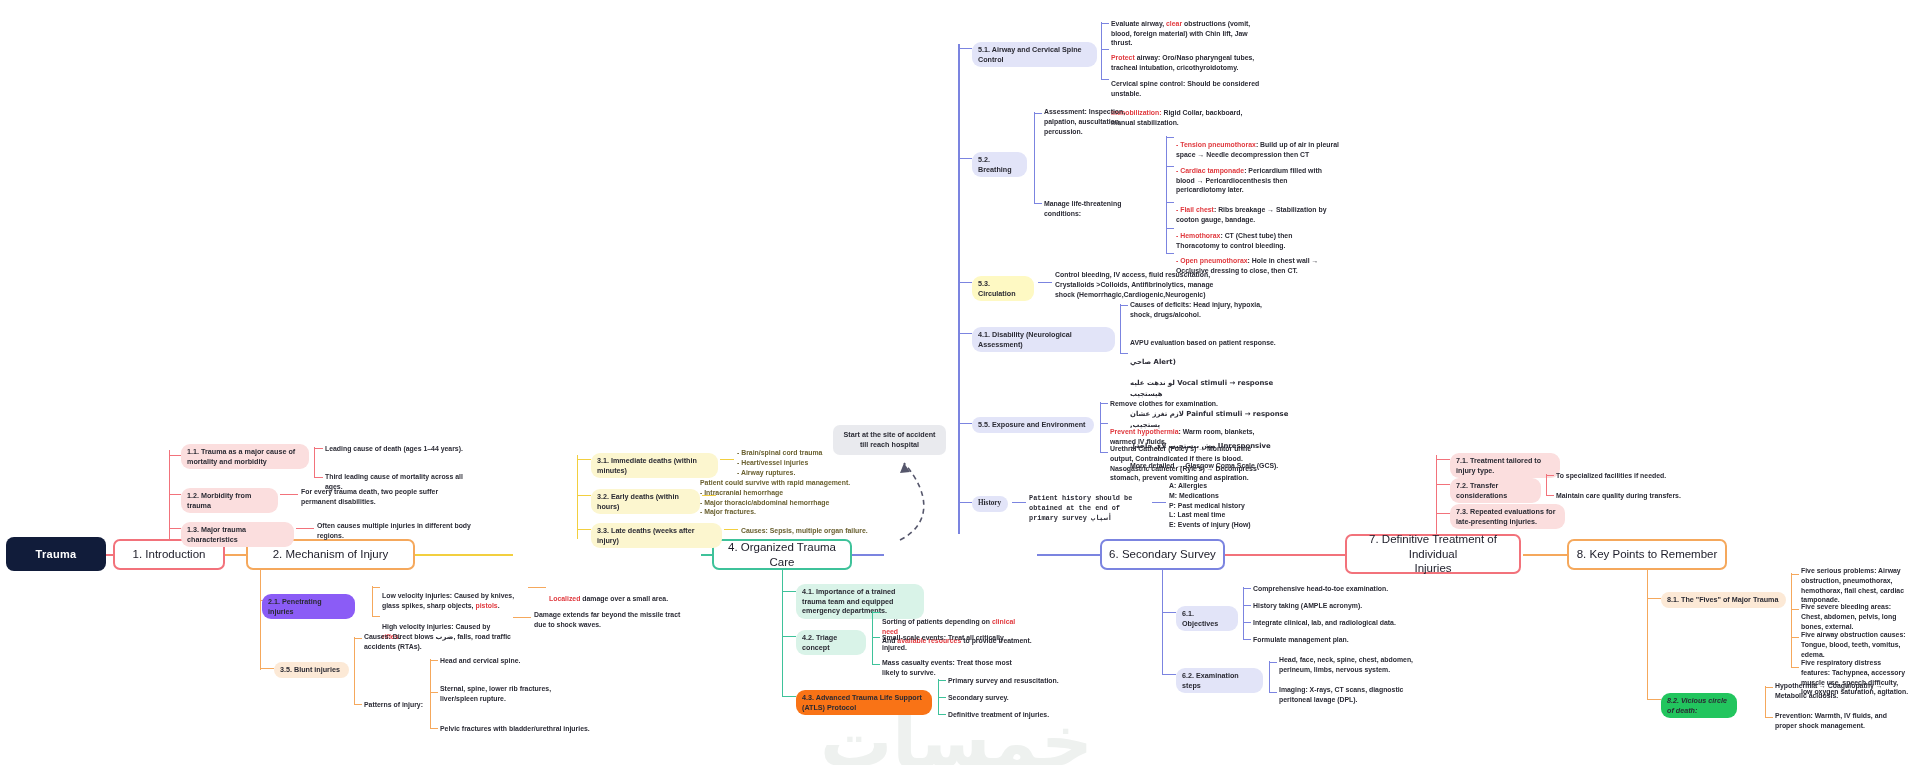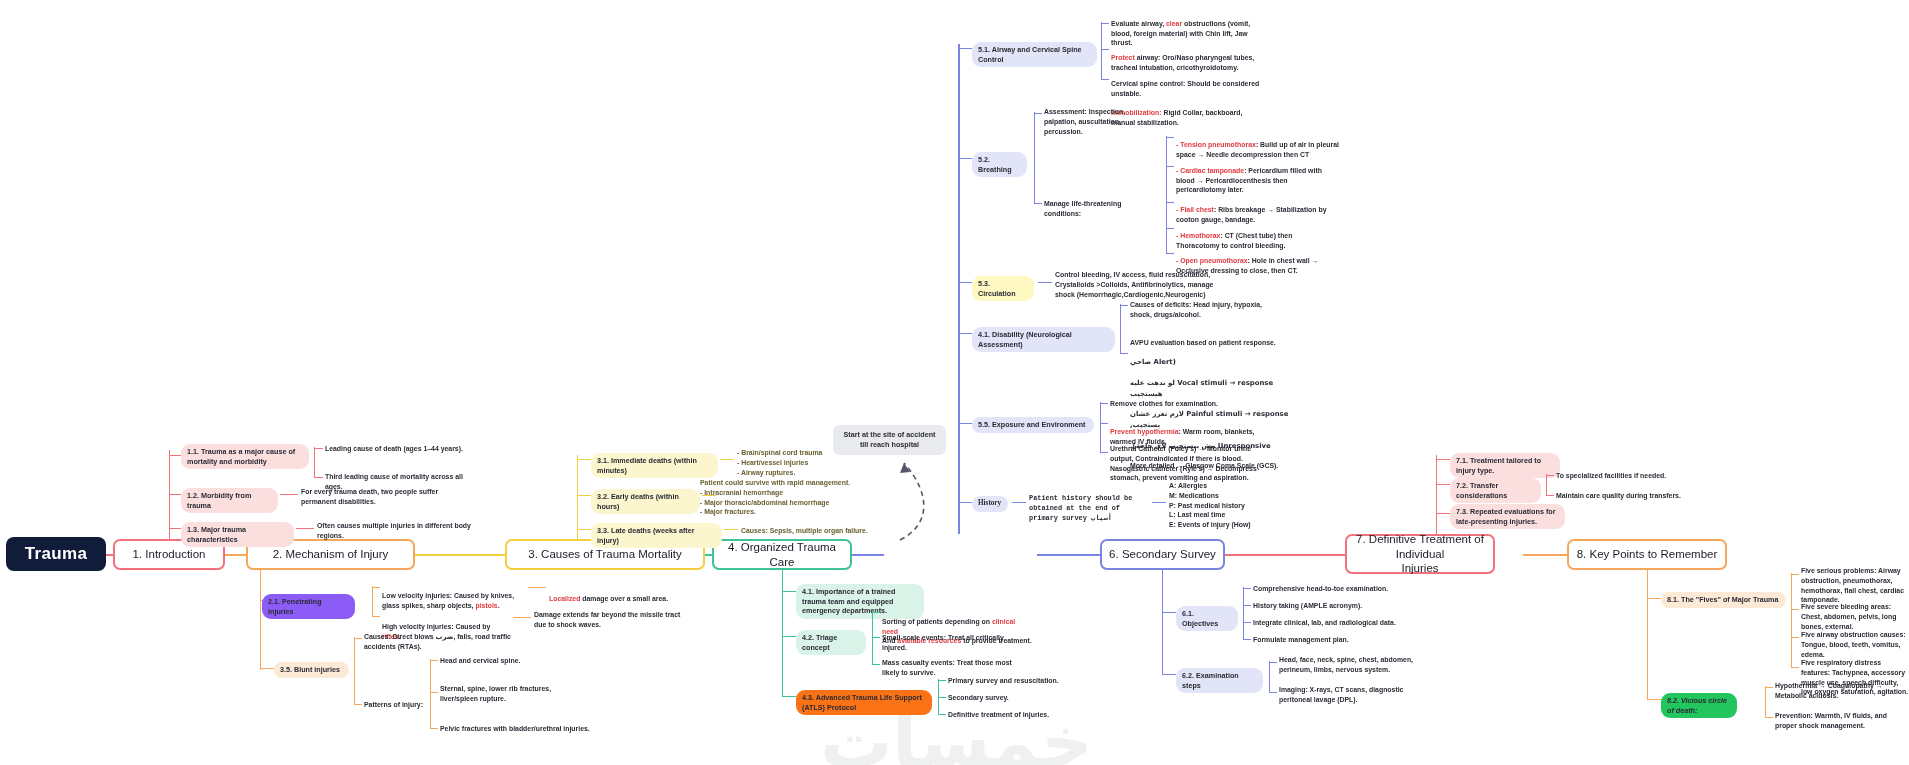--- a/index.html
+++ b/index.html
@@ -18,21 +18,21 @@
     font-size: 72px; font-weight: bold; color: #eef1ef;
     letter-spacing: 4px; user-select: none; white-space: nowrap;
     font-family: "DejaVu Sans", sans-serif;
   }
 
   
   .root-node {
     position: absolute; left: 6px; top: 537px;
     width: 100px; height: 34px;
     background: #111c3a; border-radius: 8px;
-    color: #ffffff; font-size: 17px; font-weight: bold;
+    color: #ffffff; font-size: 11px; font-weight: bold;
     display: flex; align-items: center; justify-content: center;
     letter-spacing: .3px;
   }
 
   
   .spine-node {
     position: absolute;
     background: #ffffff;
     border: 2px solid #888;
     border-radius: 7px;
@@ -102,24 +102,23 @@
   <div class="hline thick" style="left:224px; top:554px; width:40px; border-color:#f5a85c;"></div>
   <div class="hline thick" style="left:413px; top:554px; width:100px; border-color:#f2cf3f;"></div>
   <div class="hline thick" style="left:701px; top:554px; width:18px; border-color:#3ec29a;"></div>
   <div class="hline thick" style="left:844px; top:554px; width:40px; border-color:#7b84e0;"></div>
   <div class="hline thick" style="left:1037px; top:554px; width:70px; border-color:#7b84e0;"></div>
   <div class="hline thick" style="left:1222px; top:554px; width:130px; border-color:#f2727b;"></div>
   <div class="hline thick" style="left:1523px; top:554px; width:50px; border-color:#f5a85c;"></div>
 
   <div class="spine-node" style="left:113px; top:539px; width:112px; height:31px; border-color:#f2727b;">1.  Introduction</div>
   <div class="spine-node" style="left:246px; top:539px; width:169px; height:31px; border-color:#f5a85c;">2. Mechanism of Injury</div>
-  <div class="spine-node" style="left:505px; top:539px; width:200px; height:31px; border-color:#f2cf3f;">3. Causes of Trauma Mortality</div>
   <div class="spine-node" style="left:712px; top:539px; width:140px; height:31px; border-color:#3ec29a;">4. Organized Trauma Care</div>
   <div class="spine-node" style="left:1100px; top:539px; width:125px; height:31px; border-color:#7b84e0;">6. Secondary Survey</div>
-  <div class="spine-node" style="left:1345px; top:534px; width:150px; height:40px; border-color:#f2727b;">7. Definitive Treatment of Individual
+  <div class="spine-node" style="left:1345px; top:534px; width:176px; height:40px; border-color:#f2727b;">7. Definitive Treatment of Individual
 Injuries</div>
   <div class="spine-node" style="left:1567px; top:539px; width:160px; height:31px; border-color:#f5a85c;">8. Key Points to Remember</div>
 
   <div class="callout" style="left:833px; top:425px; width:113px;">Start at the site of accident
 till reach hospital</div>
   <svg style="position:absolute; left:880px; top:455px; width:70px; height:90px; overflow:visible;">
     <path d="M 20 85 C 50 70, 52 40, 24 8" stroke="#55566b" stroke-width="1.6" fill="none" stroke-dasharray="5,4"></path>
     <path d="M 24 8 l 6 9 l -10 1 z" fill="#55566b"></path>
   </svg>
 

